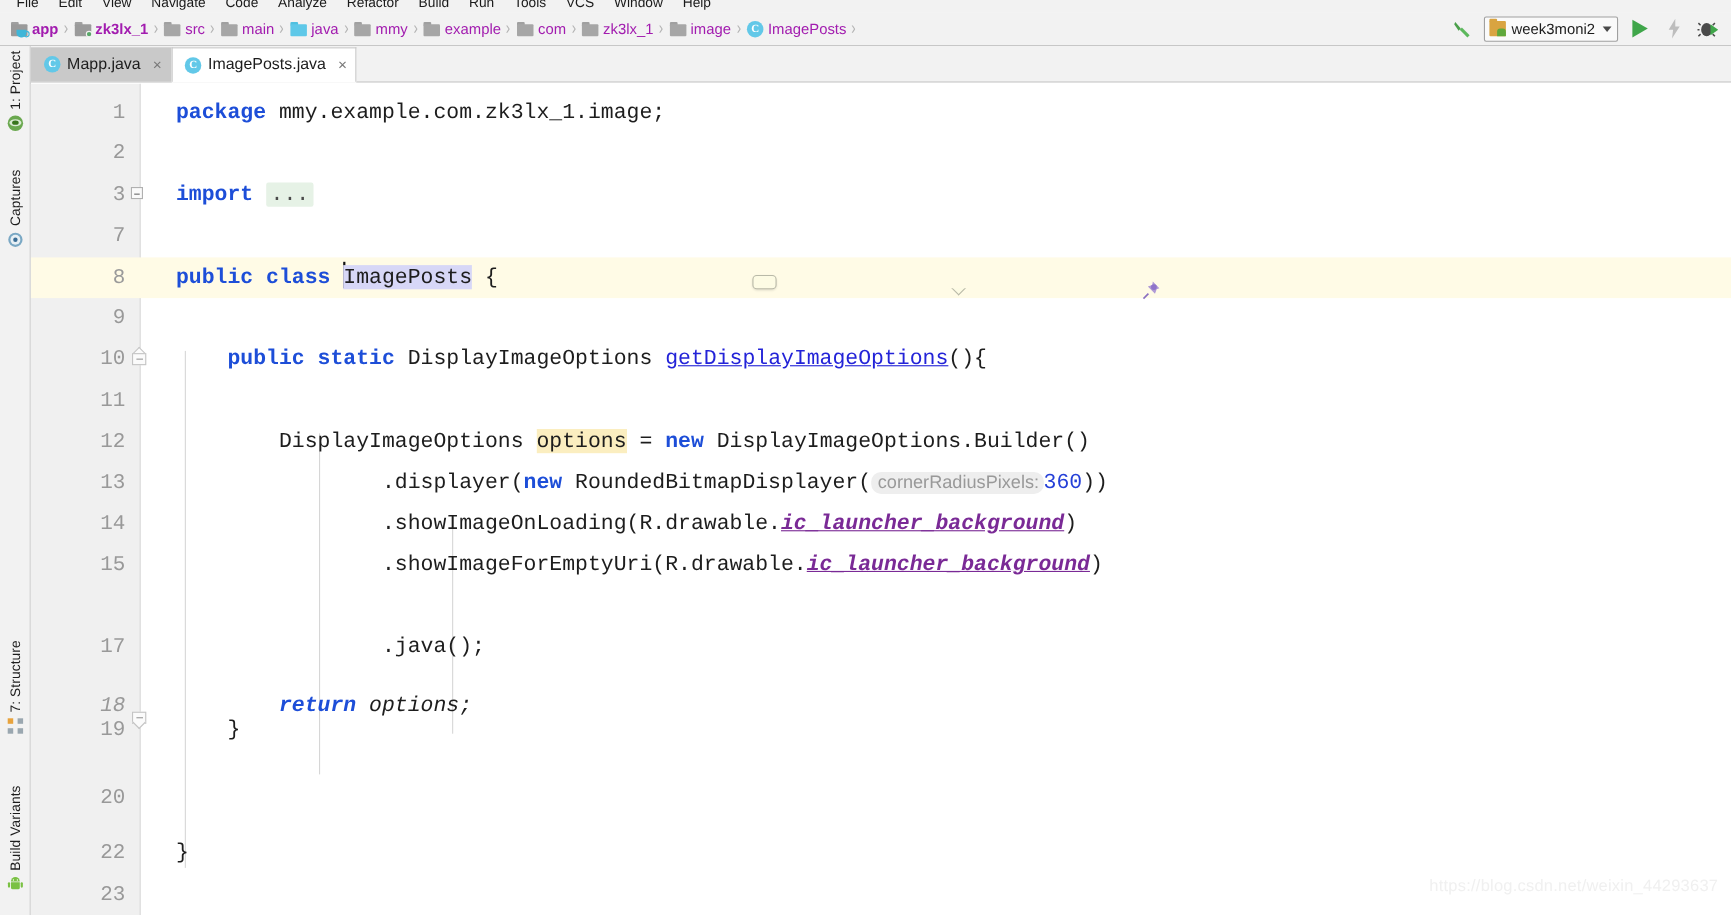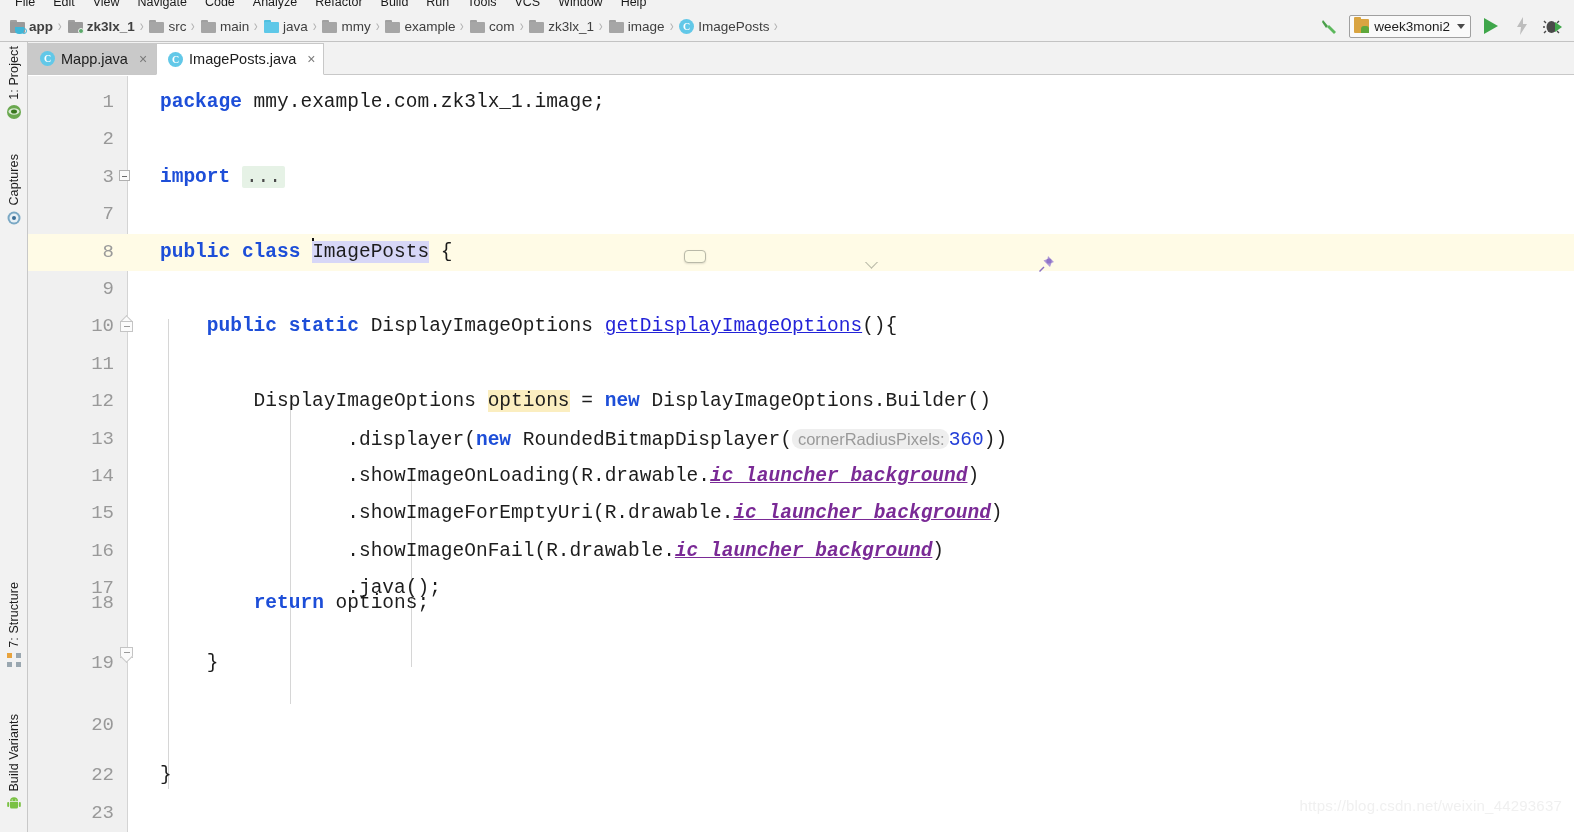--- a/index.html
+++ b/index.html
@@ -29,21 +29,21 @@
 
   
   #toolbar {
     position: absolute; top: 11px; left: 0; width: 1574px; height: 31px;
     background: #f2f2f2;
     border-bottom: 1px solid #c3c3c3;
     display: flex; align-items: center;
   }
   #breadcrumb { display: flex; align-items: center; padding-left: 8px; flex: 1; min-width: 0; }
   .crumb { display: flex; align-items: center; height: 24px; padding: 0 1px 0 2px; white-space: nowrap; }
-  .crumb .crumb-label { font-size: 13.5px; color: #404040; margin-left: 4px; }
+  .crumb .crumb-label { font-size: 13.5px; color: #a21caf; margin-left: 4px; }
   .crumb.bold .crumb-label { font-weight: bold; }
   .crumb-sep {
     font-size: 17px; color: #b4b4b4; margin: 0 3px; font-weight: 300;
     transform: scaleX(0.7); display: inline-block;
   }
 
   
   .ico-folder { position: relative; width: 15px; height: 13px; display: inline-block; }
   .ico-folder .tab { position: absolute; left: 0; top: 0; width: 7px; height: 3px;
                      background: #a0a0a0; border-radius: 1px 1px 0 0; }
@@ -547,31 +547,27 @@
     <div class="crow" style="top:382px;text-decoration:underline;">
       <span class="lnum">14</span>
       <span class="ctext">                .showImageOnLoading(R.drawable.<span class="sfield">ic_launcher_background</span>)</span>
     </div>
 
     <div class="crow" style="top:419.4px;">
       <span class="lnum">15</span>
       <span class="ctext">                .showImageForEmptyUri(R.drawable.<span class="sfield">ic_launcher_background</span>)</span>
     </div>
 
-    <div class="crow" style="top:456.8px;">
-      <span class="lnum">16</span>
-      <span class="ctext">                .showImageOnFail(R.drawable.<span class="sfield">ic_launcher_background</span>)</span>
-    </div>
 
     <div class="crow" style="top:494.2px;">
       <span class="lnum">17</span>
       <span class="ctext">                .java();</span>
     </div>
 
-    <div class="crow" style="top:509px;">
+    <div class="crow" style="top:547px;font-style:italic;">
       <span class="lnum">18</span>
       <span class="ctext">        <span class="kw">return</span> options;</span>
     </div>
 
     <div class="crow" style="top:569px;">
       <span class="lnum">19</span>
       <span class="ctext">    }</span>
     </div>
 
     <div class="crow" style="top:631px;">

